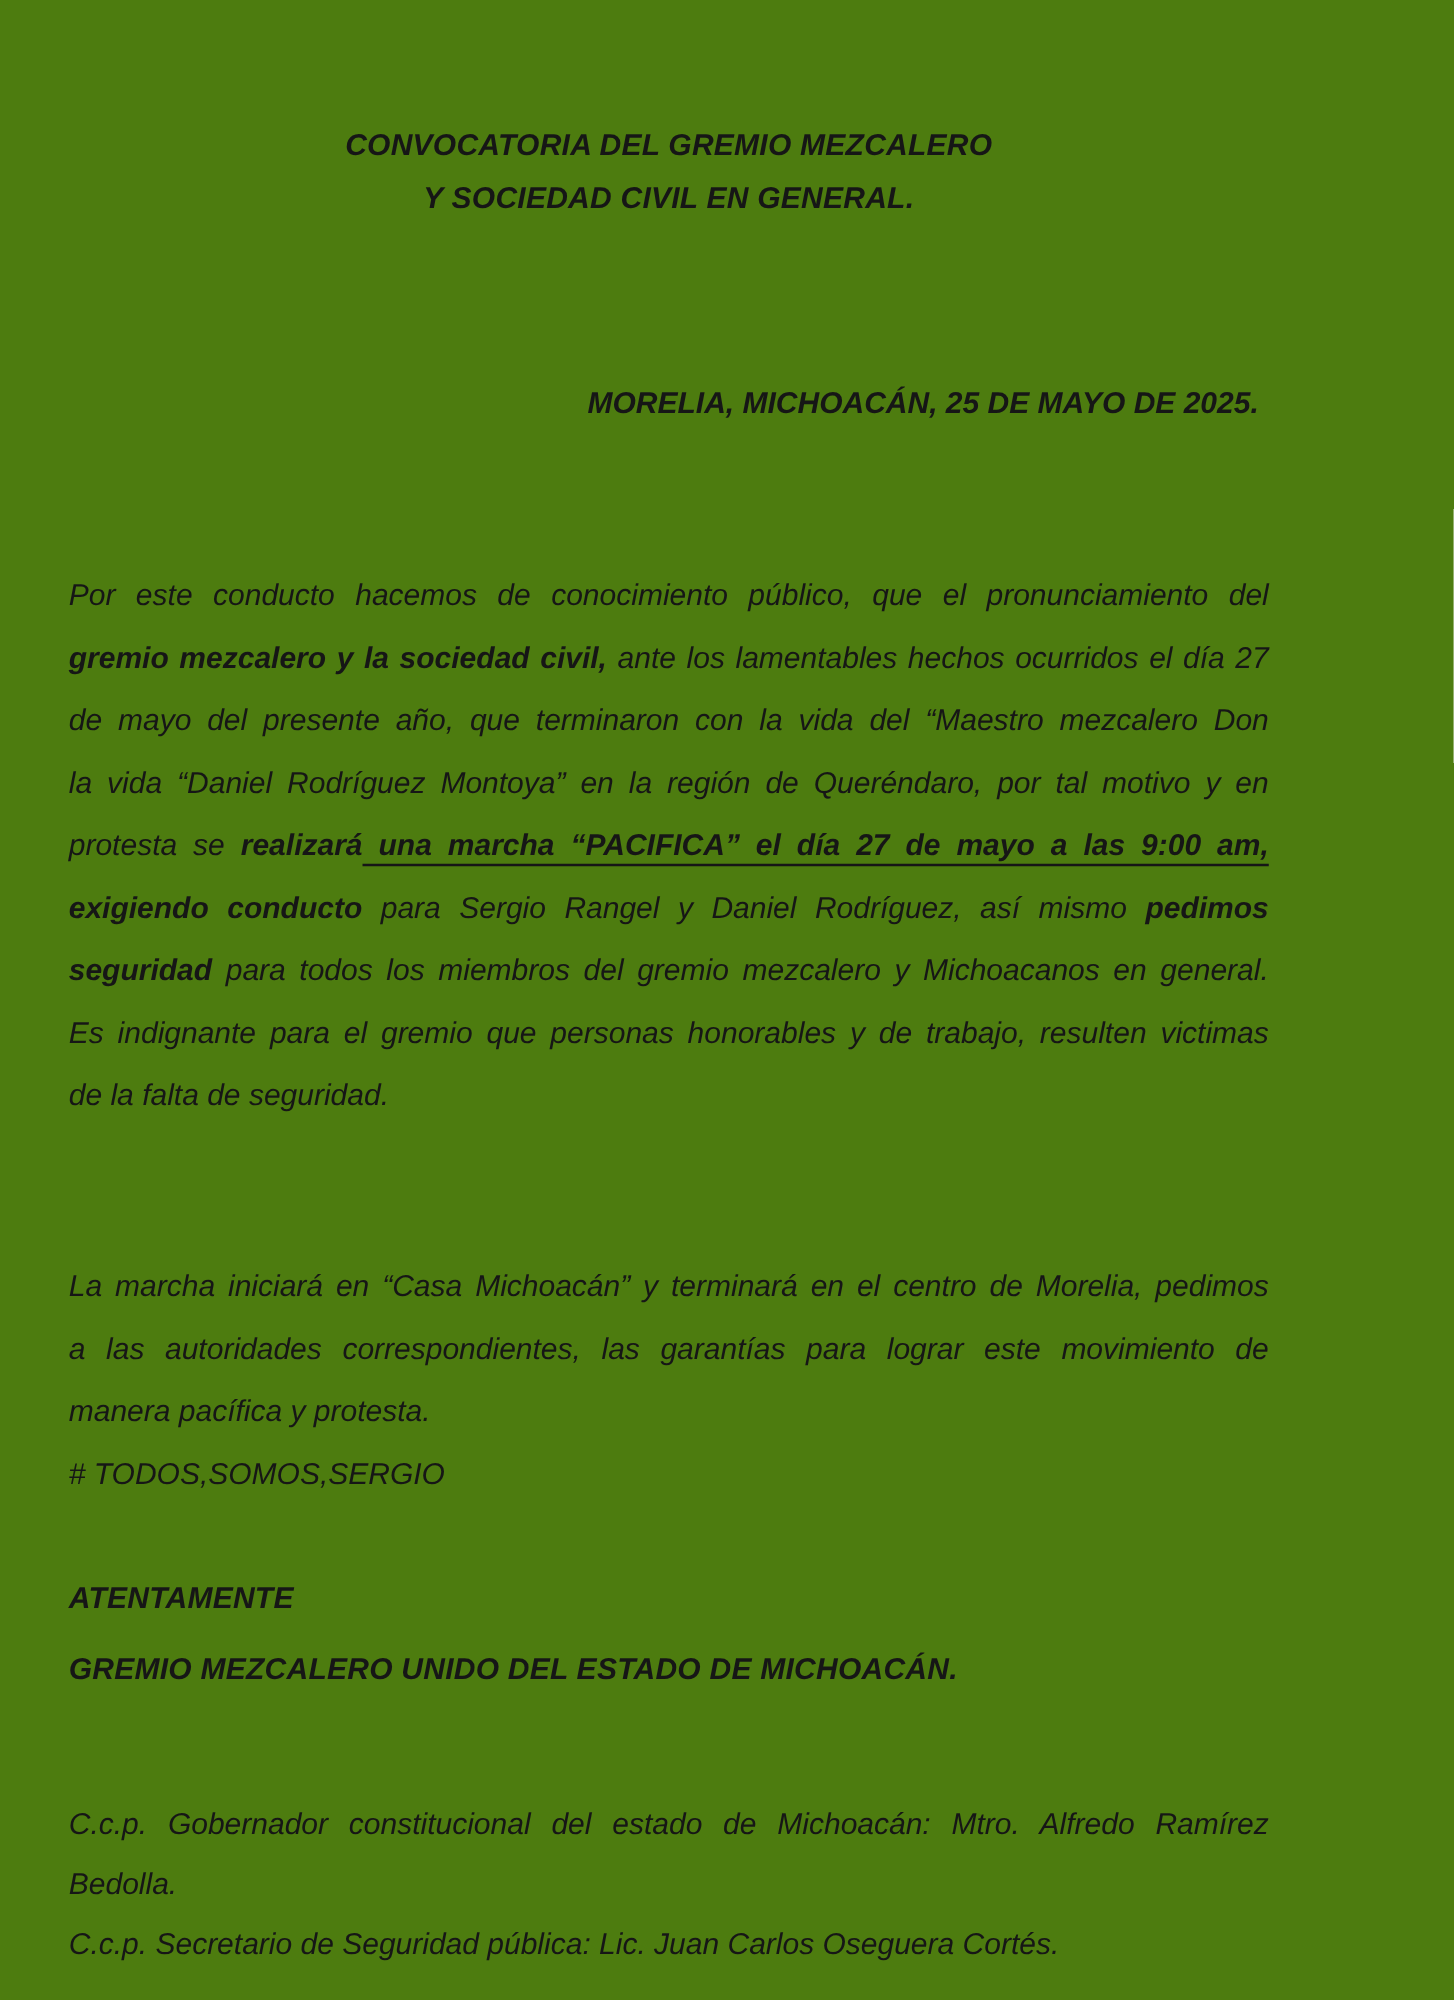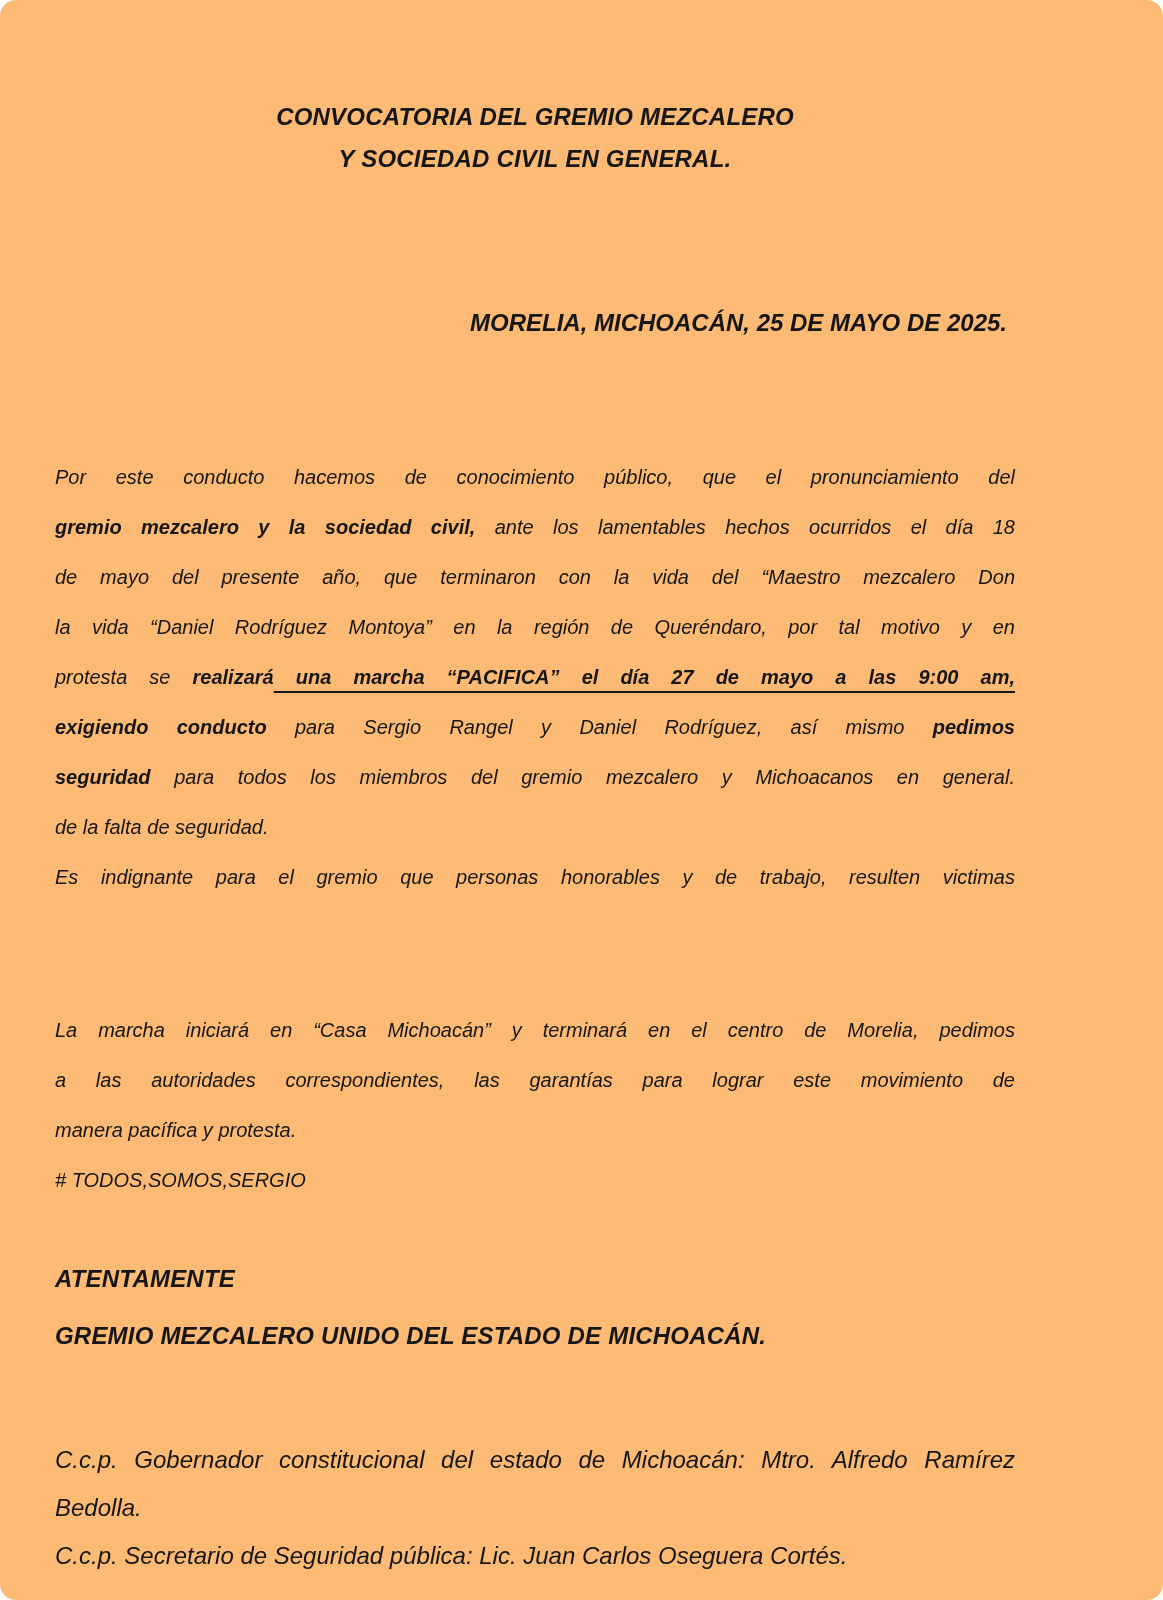--- a/index.html
+++ b/index.html
@@ -4,26 +4,25 @@
 <style>
   html, body {
     margin: 0;
     padding: 0;
     background: #ffffff;
   }
   .page {
     position: relative;
     width: 1163px;
     height: 1600px;
-    background: #fdba74;
+    background: #4d7c0f;
     overflow: hidden;
     font-family: "Liberation Sans", "DejaVu Sans", sans-serif;
     font-style: italic;
     color: #161616;
-    border-radius: 16px;
   }
   .col {
     position: absolute;
     left: 55px;
     width: 960px;
   }
   .title-block {
     top: 96px;
     text-align: center;
     font-weight: 700;
@@ -35,21 +34,21 @@
     top: 266px;
     text-align: right;
     font-weight: 700;
     font-size: 24px;
     line-height: 42px;
     padding-right: 8px;
     box-sizing: border-box;
     margin-top: 36px;
   }
   .body-block {
-    font-size: 20px;
+    font-size: 24px;
     line-height: 50px;
   }
   .para-1 { top: 452px; }
   .para-2 { top: 1005px; }
   .line { white-space: normal; }
   .line.just {
     text-align: justify;
     text-align-last: justify;
   }
   .line.left {
@@ -83,28 +82,28 @@
 
   <div class="col title-block">
     <div>CONVOCATORIA DEL GREMIO MEZCALERO</div>
     <div>Y SOCIEDAD CIVIL EN GENERAL.</div>
   </div>
 
   <div class="col dateline">MORELIA, MICHOACÁN, 25 DE MAYO DE 2025.</div>
 
   <div class="col body-block para-1">
       <div class="line just"><span>Por este conducto hacemos de conocimiento público, que el pronunciamiento del</span></div>
-      <div class="line just"><span class="b">gremio mezcalero y la sociedad civil,</span><span> ante los lamentables hechos ocurridos el día 18</span></div>
+      <div class="line just"><span class="b">gremio mezcalero y la sociedad civil,</span><span> ante los lamentables hechos ocurridos el día 27</span></div>
       <div class="line just"><span>de mayo del presente año, que terminaron con la vida del “Maestro mezcalero Don</span></div>
       <div class="line just"><span>la vida “Daniel Rodríguez Montoya” en la región de Queréndaro, por tal motivo y en</span></div>
       <div class="line just"><span>protesta se </span><span class="b">realizará</span><span class="b u"> una marcha “PACIFICA” el día 27 de mayo a las 9:00 am,</span></div>
       <div class="line just"><span class="b">exigiendo conducto</span><span> para Sergio Rangel y Daniel Rodríguez, así mismo </span><span class="b">pedimos</span></div>
       <div class="line just"><span class="b">seguridad</span><span> para todos los miembros del gremio mezcalero y Michoacanos en general.</span></div>
+      <div class="line just"><span>Es indignante para el gremio que personas honorables y de trabajo, resulten victimas</span></div>
       <div class="line left"><span>de la falta de seguridad.</span></div>
-      <div class="line just"><span>Es indignante para el gremio que personas honorables y de trabajo, resulten victimas</span></div>
     </div>
 
   <div class="col body-block para-2">
       <div class="line just"><span>La marcha iniciará en “Casa Michoacán” y terminará en el centro de Morelia, pedimos</span></div>
       <div class="line just"><span>a las autoridades correspondientes, las garantías para lograr este movimiento de</span></div>
       <div class="line left"><span>manera pacífica y protesta.</span></div>
       <div class="line left"><span># TODOS,SOMOS,SERGIO</span></div>
     </div>
 
   <div class="col closing-block">

